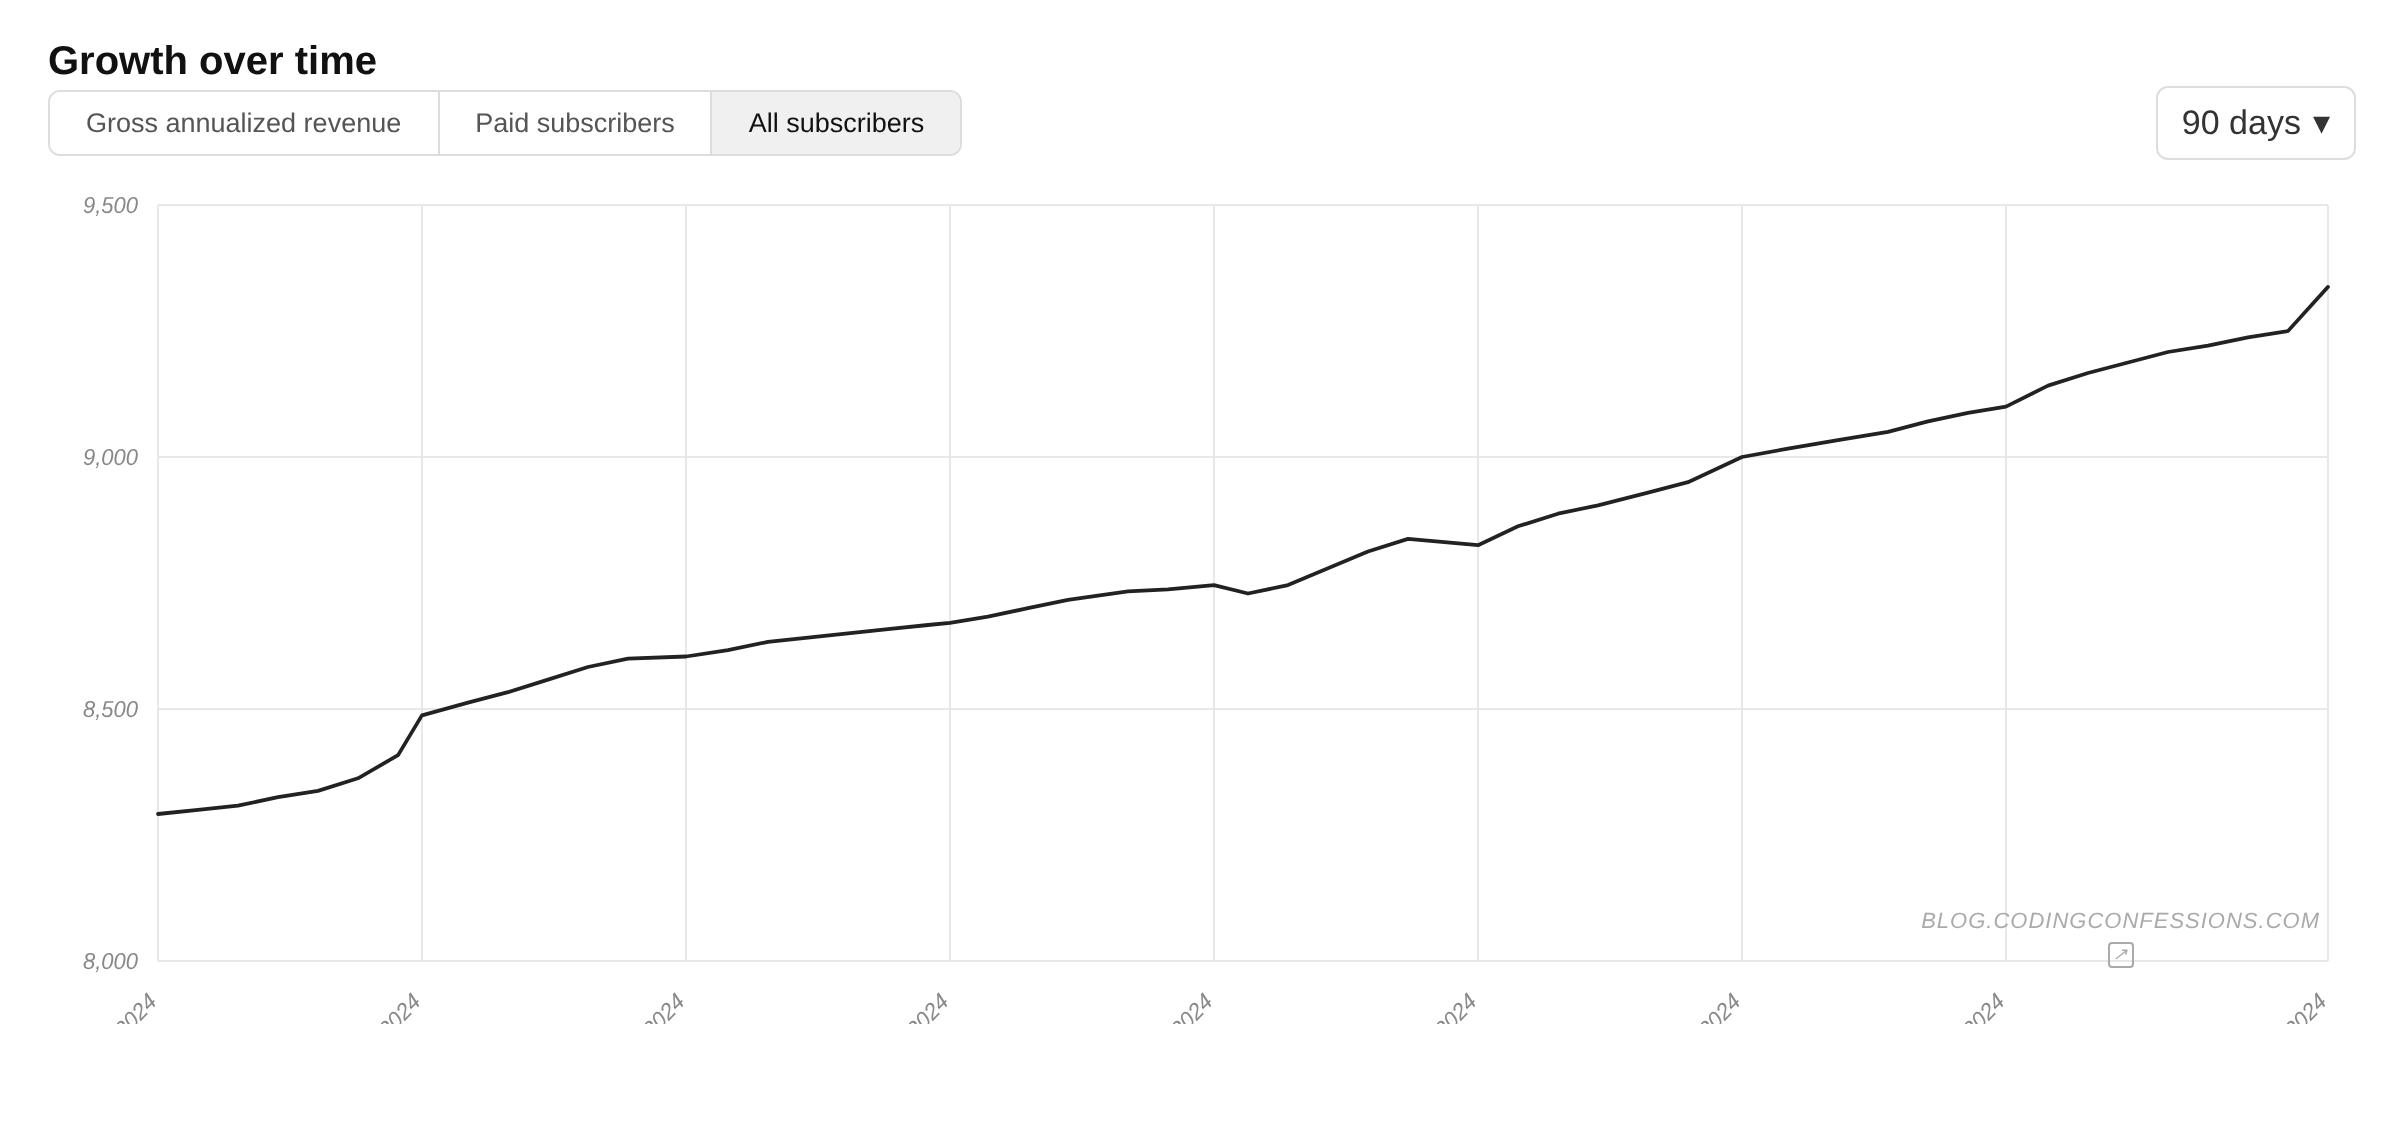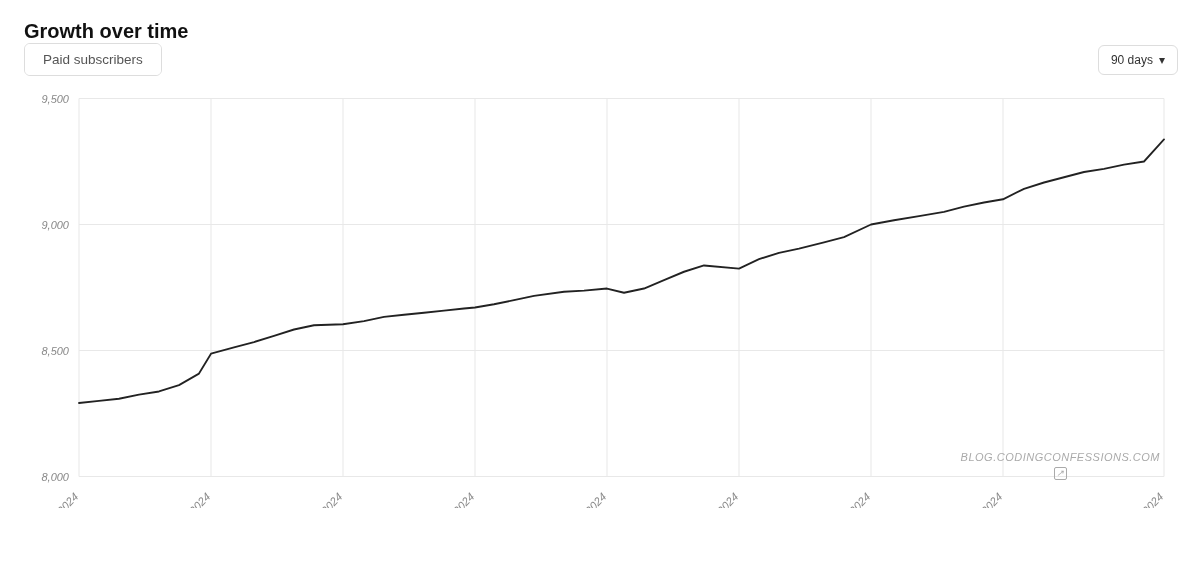--- a/index.html
+++ b/index.html
@@ -48,21 +48,21 @@
       background: #f0f0f0;
       color: #111;
       font-weight: 500;
     }
     .period-select {
       display: flex;
       align-items: center;
       border: 1px solid #ddd;
       border-radius: 6px;
       padding: 7px 12px;
-      font-size: 12px;
+      font-size: 17px;
       color: #333;
       cursor: pointer;
       background: #fff;
       gap: 6px;
       font-family: inherit;
     }
     .chart-container {
       position: relative;
       width: 100%;
       height: 420px;
@@ -101,21 +101,23 @@
       line-height: 1;
     }
   </style>
 </head>
 <body>
 
 <h2>Growth over time</h2>
 
 <div class="toolbar">
   <div class="tabs">
+    <button class="tab">Gross annualized revenue</button>
     <button class="tab">Paid subscribers</button>
+    <button class="tab active">All subscribers</button>
   </div>
   <button class="period-select">
     <span>90 days</span>
     <span>▾</span>
   </button>
 </div>
 
 <div class="chart-container">
   <svg class="chart" viewBox="0 0 1154 400" preserveAspectRatio="none">
 

